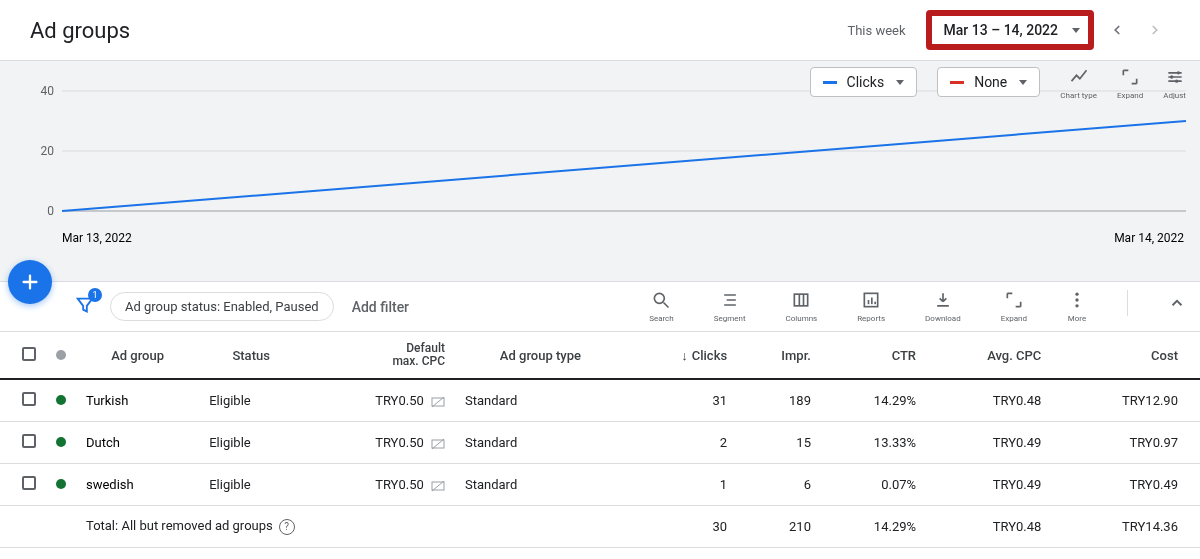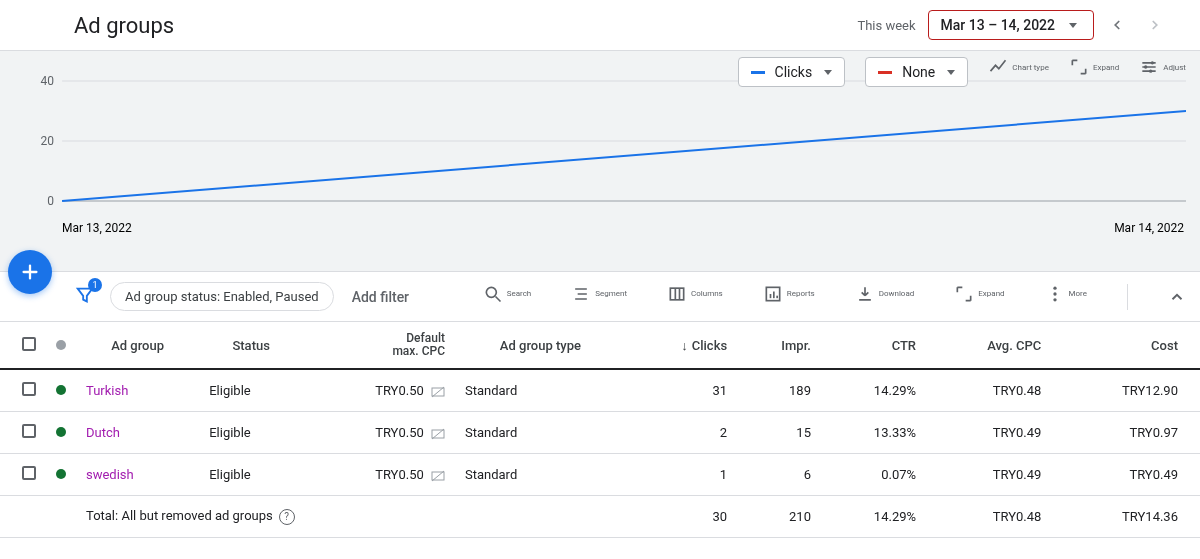--- a/index.html
+++ b/index.html
@@ -1,33 +1,33 @@
 <!DOCTYPE html>
 <html><head>
 <meta charset="utf-8">
 <style>
 * { box-sizing: border-box; margin: 0; padding: 0; }
 body { font-family: Roboto, Arial, sans-serif; color: #202124; background: #fff; width: 1200px; }
 
 
 .hdr { display: flex; align-items: center; padding: 10px 30px 10px 30px; }
-.hdr-title { font-size: 22px; font-weight: 400; flex: 1; margin-left: 44px; }
-.hdr-this-week { font-size: 13px; color: #5f6368; margin-right: 12px; }
-.hdr-date { border: 1px solid #b91c1c; border-radius: 4px; padding: 6px 16px 6px 12px; font-size: 14px; display: flex; align-items: center; font-weight: 500; }
+.hdr-title { font-size: 22px; font-weight: 400; flex: 1; }
+.hdr-this-week { font-size: 13px; color: #5f6368; margin-right: 20px; }
+.hdr-date { border: 6px solid #b91c1c; border-radius: 4px; padding: 6px 8px 6px 12px; font-size: 14px; display: flex; align-items: center; font-weight: 500; }
 .hdr-date .tri { margin-left: 14px; }
 .hdr-nav { color: #70757a; padding: 4px 8px; margin-left: 8px; }
 .hdr-nav svg { display: block; }
 
 
 .chart-area { background: #f1f3f4; border-top: 1px solid #dadce0; border-bottom: 1px solid #dadce0; position: relative; padding: 10px 14px 0 14px; height: 222px; }
 .chart-ctrls { position: absolute; right: 14px; top: 6px; display: flex; align-items: flex-start; gap: 20px; }
 .series-btn { background: #fff; border: 1px solid #bdc1c6; border-radius: 4px; padding: 6px 12px; display: flex; align-items: center; font-size: 14px; }
 .swatch { width: 14px; height: 3px; margin-right: 10px; }
 .tri { border-left: 4px solid transparent; border-right: 4px solid transparent; border-top: 5px solid #5f6368; margin-left: 12px; }
-.icon-col { display: flex; flex-direction: row; align-items: center; gap: 4px; color: #5f6368; }
+.icon-col { display: flex; flex-direction: column; align-items: center; gap: 4px; color: #5f6368; }
 .icon-col .cap { font-size: 8px; }
 .chart-svg { display: block; width: 100%; height: 160px; }
 .chart-dates { display: flex; justify-content: space-between; font-size: 12px; color: #000000; padding: 0 2px 6px 48px; }
 
 
 .toolbar { display: flex; align-items: center; padding: 6px 14px 6px 58px; position: relative; border-bottom: 1px solid #dadce0; height: 50px; }
 .fab { position: absolute; left: 8px; top: -22px; width: 44px; height: 44px; border-radius: 50%; background: #1a73e8; color: #fff; display: flex; align-items: center; justify-content: center; box-shadow: 0 2px 6px rgba(26,115,232,.4); }
 .filter-icon { color: #1a73e8; position: relative; margin-right: 14px; margin-left: 16px; }
 .filter-badge { position: absolute; top: -6px; right: -6px; background: #1a73e8; color: #fff; border-radius: 50%; width: 14px; height: 14px; font-size: 9px; display: flex; align-items: center; justify-content: center; }
 .pill { border: 1px solid #dadce0; border-radius: 16px; padding: 6px 14px; font-size: 13px; color: #3c4043; margin-right: 18px; }
@@ -37,21 +37,21 @@
 .vrule { width: 1px; height: 26px; background: #dadce0; }
 
 
 table { width: 100%; border-collapse: collapse; font-size: 13px; }
 thead th { text-align: center; font-weight: 500; color: #3c4043; padding: 10px 10px; border-bottom: 2px solid #202124; white-space: nowrap; vertical-align: middle; }
 tbody td { padding: 12px 10px; border-bottom: 1px solid #dadce0; vertical-align: middle; }
 .num { text-align: right; }
 .chk { width: 14px; height: 14px; border: 2px solid #5f6368; border-radius: 2px; display: inline-block; }
 .dot-grey { width: 10px; height: 10px; background: #9aa0a6; border-radius: 50%; display: inline-block; }
 .dot-green { width: 10px; height: 10px; background: #137333; border-radius: 50%; display: inline-block; }
-.link { color: #a21caf; }
+.link { color: #000000; }
 .sort-arrow { margin-right: 4px; }
 .cpc-icon { display: inline-block; width: 14px; height: 12px; vertical-align: middle; margin-left: 4px; }
 .help-icon { display: inline-flex; width: 16px; height: 16px; border: 1.5px solid #5f6368; border-radius: 50%; font-size: 10px; align-items: center; justify-content: center; color: #5f6368; margin-left: 6px; }
 .col-chk { width: 40px; padding-left: 22px; }
 .col-dot { width: 30px; }
 </style>
 </head>
 <body>
 
 <div class="hdr">

